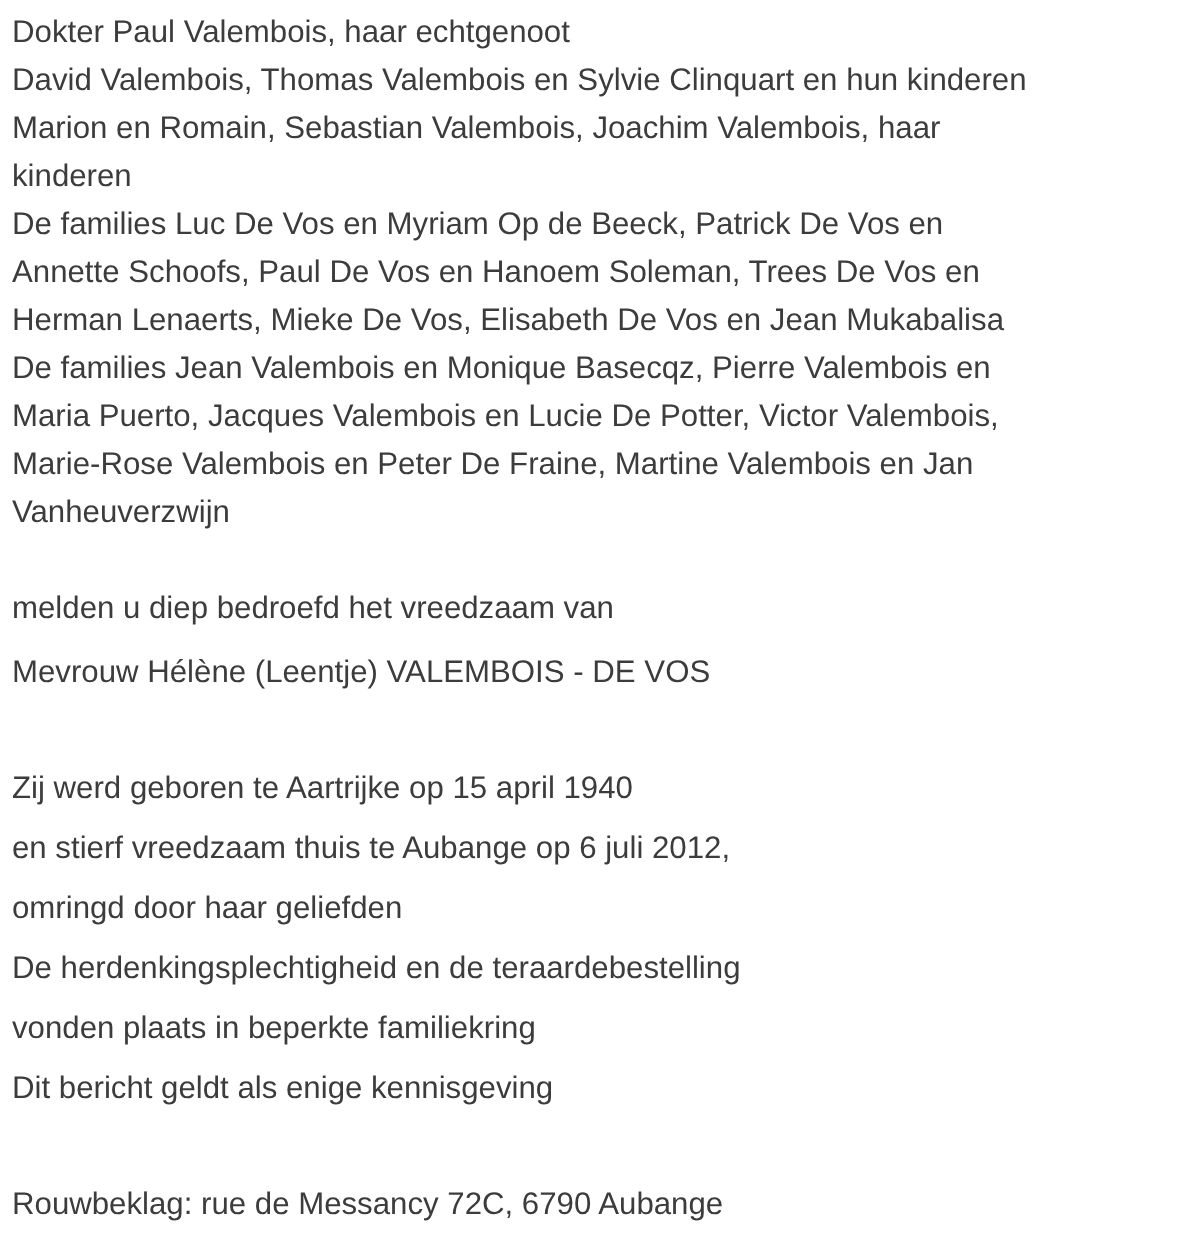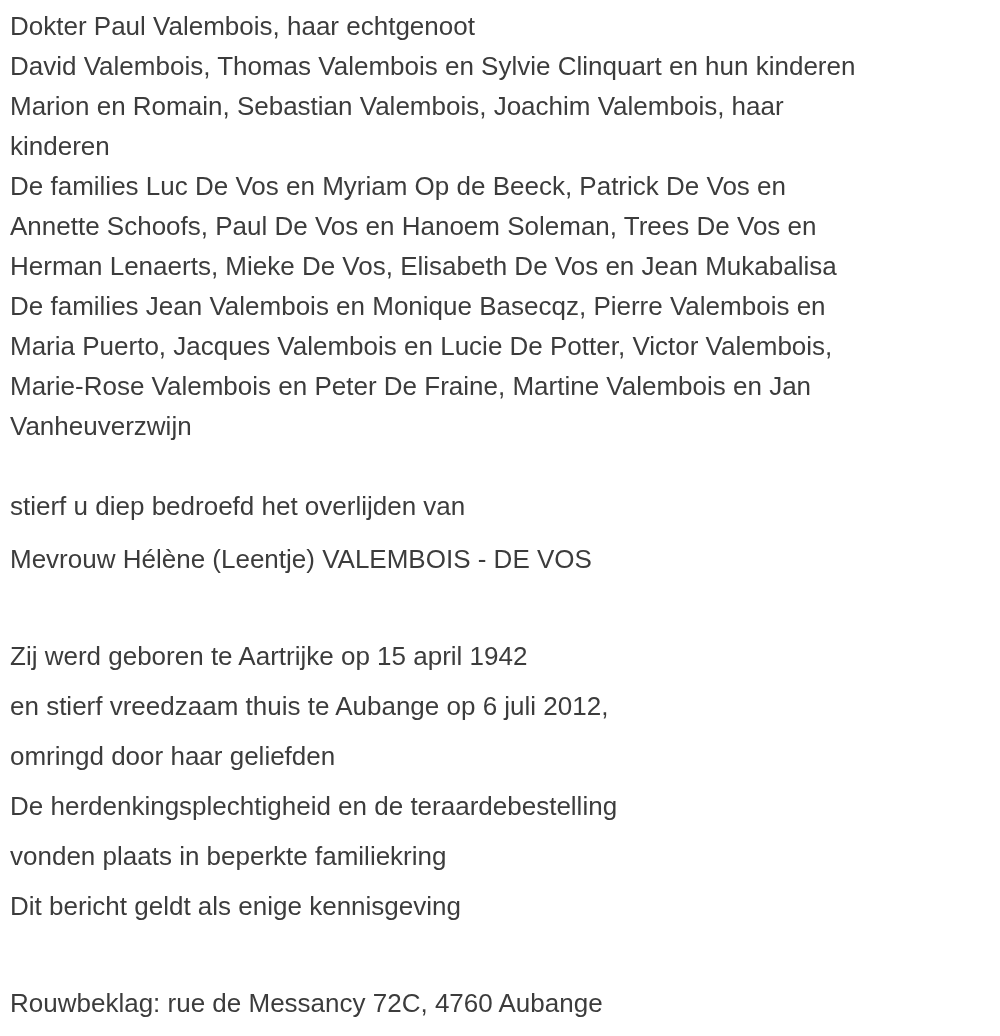--- a/index.html
+++ b/index.html
@@ -67,26 +67,26 @@
 Marion en Romain, Sebastian Valembois, Joachim Valembois, haar
 kinderen
 De families Luc De Vos en Myriam Op de Beeck, Patrick De Vos en
 Annette Schoofs, Paul De Vos en Hanoem Soleman, Trees De Vos en
 Herman Lenaerts, Mieke De Vos, Elisabeth De Vos en Jean Mukabalisa
 De families Jean Valembois en Monique Basecqz, Pierre Valembois en
 Maria Puerto, Jacques Valembois en Lucie De Potter, Victor Valembois,
 Marie-Rose Valembois en Peter De Fraine, Martine Valembois en Jan
 Vanheuverzwijn</p>
 
-  <p class="block announcement">stierf u diep bedroefd het overlijden van</p>
+  <p class="block announcement">melden u diep bedroefd het vreedzaam van</p>
 
   <h1 class="block deceased-name">Mevrouw Hélène (Leentje) VALEMBOIS - DE VOS</h1>
 
-  <p class="block life-details">Zij werd geboren te Aartrijke op 15 april 1942
+  <p class="block life-details">Zij werd geboren te Aartrijke op 15 april 1940
 en stierf vreedzaam thuis te Aubange op 6 juli 2012,
 omringd door haar geliefden
 De herdenkingsplechtigheid en de teraardebestelling
 vonden plaats in beperkte familiekring
 Dit bericht geldt als enige kennisgeving</p>
 
-  <p class="block condolence-address">Rouwbeklag: rue de Messancy 72C, 4760 Aubange</p>
+  <p class="block condolence-address">Rouwbeklag: rue de Messancy 72C, 6790 Aubange</p>
 
 </article>
 
 </body></html>

